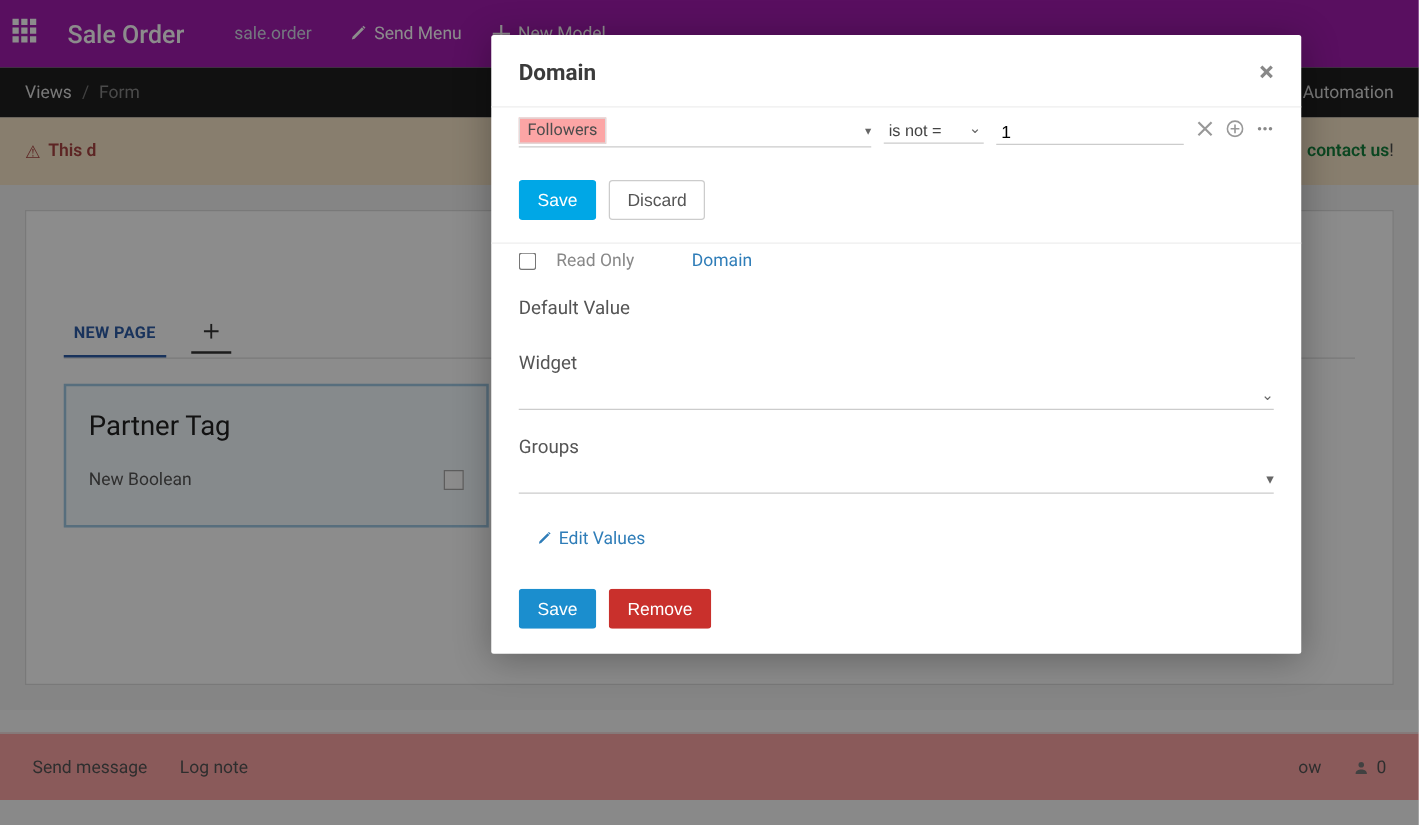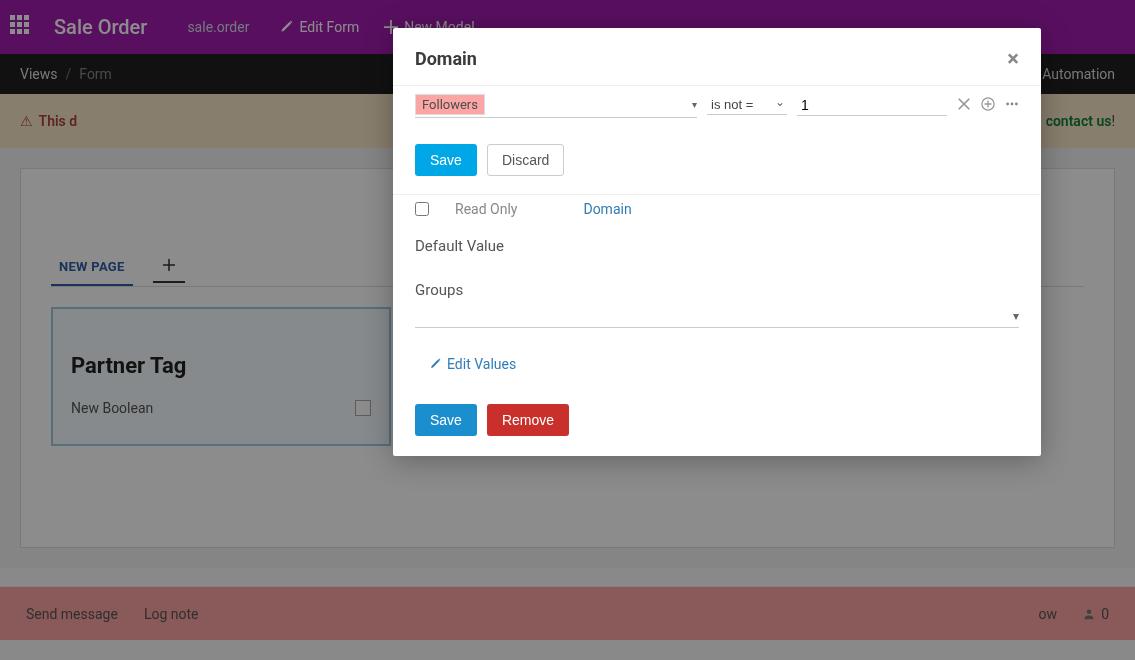--- a/index.html
+++ b/index.html
@@ -27,21 +27,21 @@
 .warnbar .warn-text { color: #a94442; font-weight: 600; }
 .warnbar .contact { color: #15803d; font-weight: 600; }
 
 
 .content { padding: 20px; background: #f3f3f3; }
 .form-card { background: #fff; border: 1px solid #ddd; width: 100%; min-height: 380px; padding: 30px 30px 20px; position: relative; }
 .tabs-row { display: flex; align-items: center; gap: 20px; margin-top: 50px; border-bottom: 1px solid #ddd; }
 .tab { color: #2f5ea8; font-weight: 700; font-size: 13px; padding: 10px 8px; border-bottom: 2px solid #2f5ea8; letter-spacing: 0.3px; }
 .tab-add { color: #555; font-size: 16px; padding-bottom: 8px; }
 .panel { border: 2px solid #9ec8e3; margin-top: 20px; padding: 20px 18px 28px; width: 340px; background: #f5fbff; }
-.panel h2 { font-size: 22px; color: #222; font-weight: 700; margin-bottom: 22px; margin-top: 24px; }
+.panel h2 { font-size: 22px; color: #222; font-weight: 400; margin-bottom: 22px; }
 .bool-row { display: flex; gap: 20px; }
 .bool-row .lbl { color: #555; }
 .bool-box { width: 16px; height: 16px; border: 1px solid #aaa; background: #fff; display: inline-block; }
 
 
 .chatter { background: #fca5a5; border-top: 1px solid #eee; height: 54px; display: flex; align-items: center; padding: 0 26px; gap: 26px; color: #555; position: absolute; bottom: 20px; left: 0; right: 0; }
 .chatter .sp { flex: 1; }
 .chatter .follow { display: flex; align-items: center; gap: 6px; }
 
 
@@ -65,21 +65,21 @@
 .modal-actions { padding: 16px 22px; display: flex; gap: 10px; }
 .btn { padding: 7px 14px; border-radius: 3px; font-size: 14px; cursor: pointer; border: 1px solid transparent; }
 .btn-primary { background: #00a7e6; color: #fff; }
 .btn-default { background: #fff; color: #555; border: 1px solid #ccc; }
 .btn-danger { background: #c9302c; color: #fff; }
 
 
 .below-section { padding: 0 22px 0; }
 .below-section .row { padding: 10px 0; }
 .below-section label { color: #555; display: block; margin-bottom: 6px; font-size: 15px; }
-.readonly-row { display: flex; align-items: center; gap: 26px; color: #666; }
+.readonly-row { display: flex; align-items: center; gap: 16px; color: #666; }
 .readonly-row input[type=checkbox] { width: 14px; height: 14px; }
 .readonly-row .domain-link { color: #2f7db8; }
 .sel-line { border-bottom: 1px solid #ccc; display: flex; align-items: center; padding: 4px 0; }
 .sel-line .dd { margin-left: auto; color: #666; font-size: 12px; }
 .editvals { color: #2f7db8; display: inline-flex; align-items: center; gap: 6px; margin: 18px 0 20px 14px; text-align: center; }
 .editvals svg { width: 12px; height: 12px; fill: #2f7db8; }
 .footer-actions { padding: 12px 22px 20px; display: flex; gap: 10px; }
 </style>
 </head>
 <body>
@@ -95,21 +95,21 @@
       <span></span>
       <span></span>
       <span></span>
   </div>
   <div class="nav-title">Sale Order</div>
   <div class="nav-model">sale.order</div>
   <div class="nav-link">
     <svg viewBox="0 0 16 16">
         <path d="M12.1 2.1l1.8 1.8-8.6 8.6-2.5.7.7-2.5 8.6-8.6zM13.5.7l1.8 1.8-1 1-1.8-1.8 1-1z"></path>
       </svg>
-    <span>Edit Form</span>
+    <span>Send Menu</span>
   </div>
   <div class="nav-link">
     <svg viewBox="0 0 16 16">
         <path d="M7 0h2v7h7v2H9v7H7V9H0V7h7z"></path>
       </svg>
     <span>New Model</span>
   </div>
 </div>
 
 <div class="secondbar">
@@ -213,20 +213,26 @@
     <div class="readonly-row row" style="margin-top:-4px;color:#888;">
       <input type="checkbox" style="">
       <span>Read Only</span>
       <span style="width:14px;"></span>
       <span class="domain-link">Domain</span>
     </div>
     <div class="row">
       <label>Default Value</label>
     </div>
     <div class="row">
+      <label>Widget</label>
+      <div class="sel-line">
+          <span class="dd">⌄</span>
+        </div>
+    </div>
+    <div class="row">
       <label>Groups</label>
       <div class="sel-line">
           <span class="dd">▾</span>
         </div>
     </div>
     <a class="editvals">
       <svg viewBox="0 0 16 16">
           <path d="M12.1 2.1l1.8 1.8-8.6 8.6-2.5.7.7-2.5 8.6-8.6zM13.5.7l1.8 1.8-1 1-1.8-1.8 1-1z"></path>
         </svg>
       <span>Edit Values</span>

